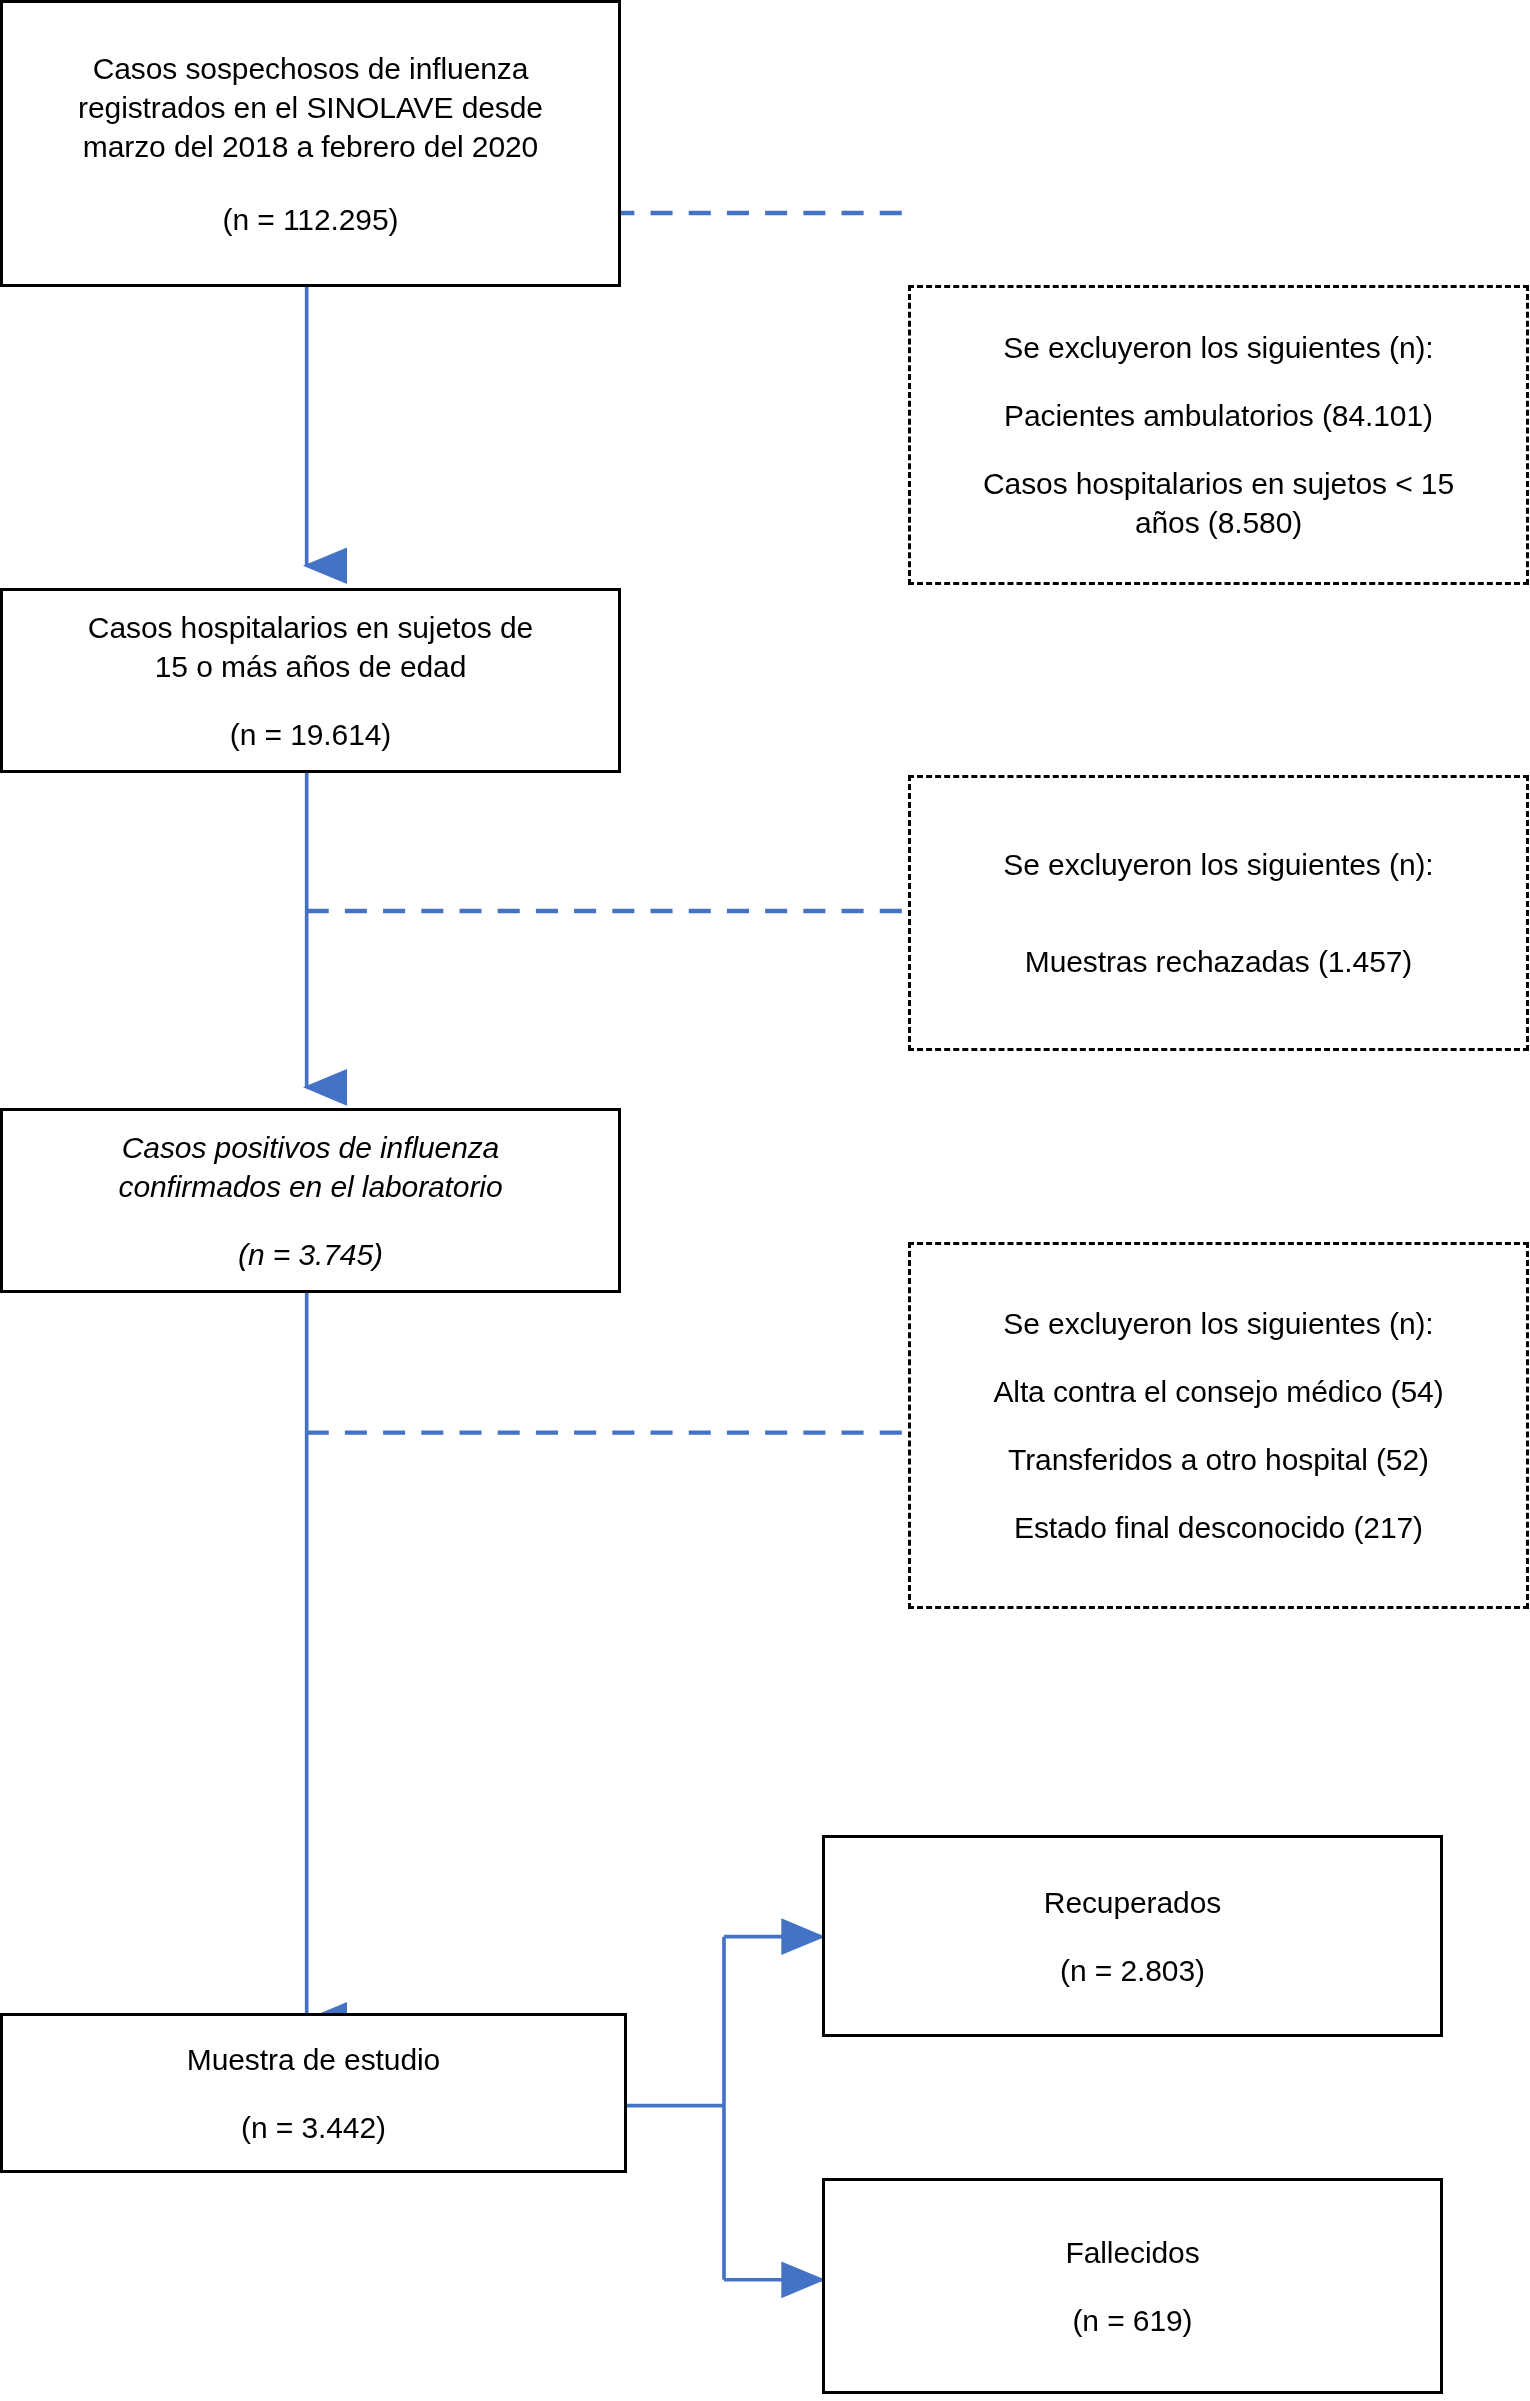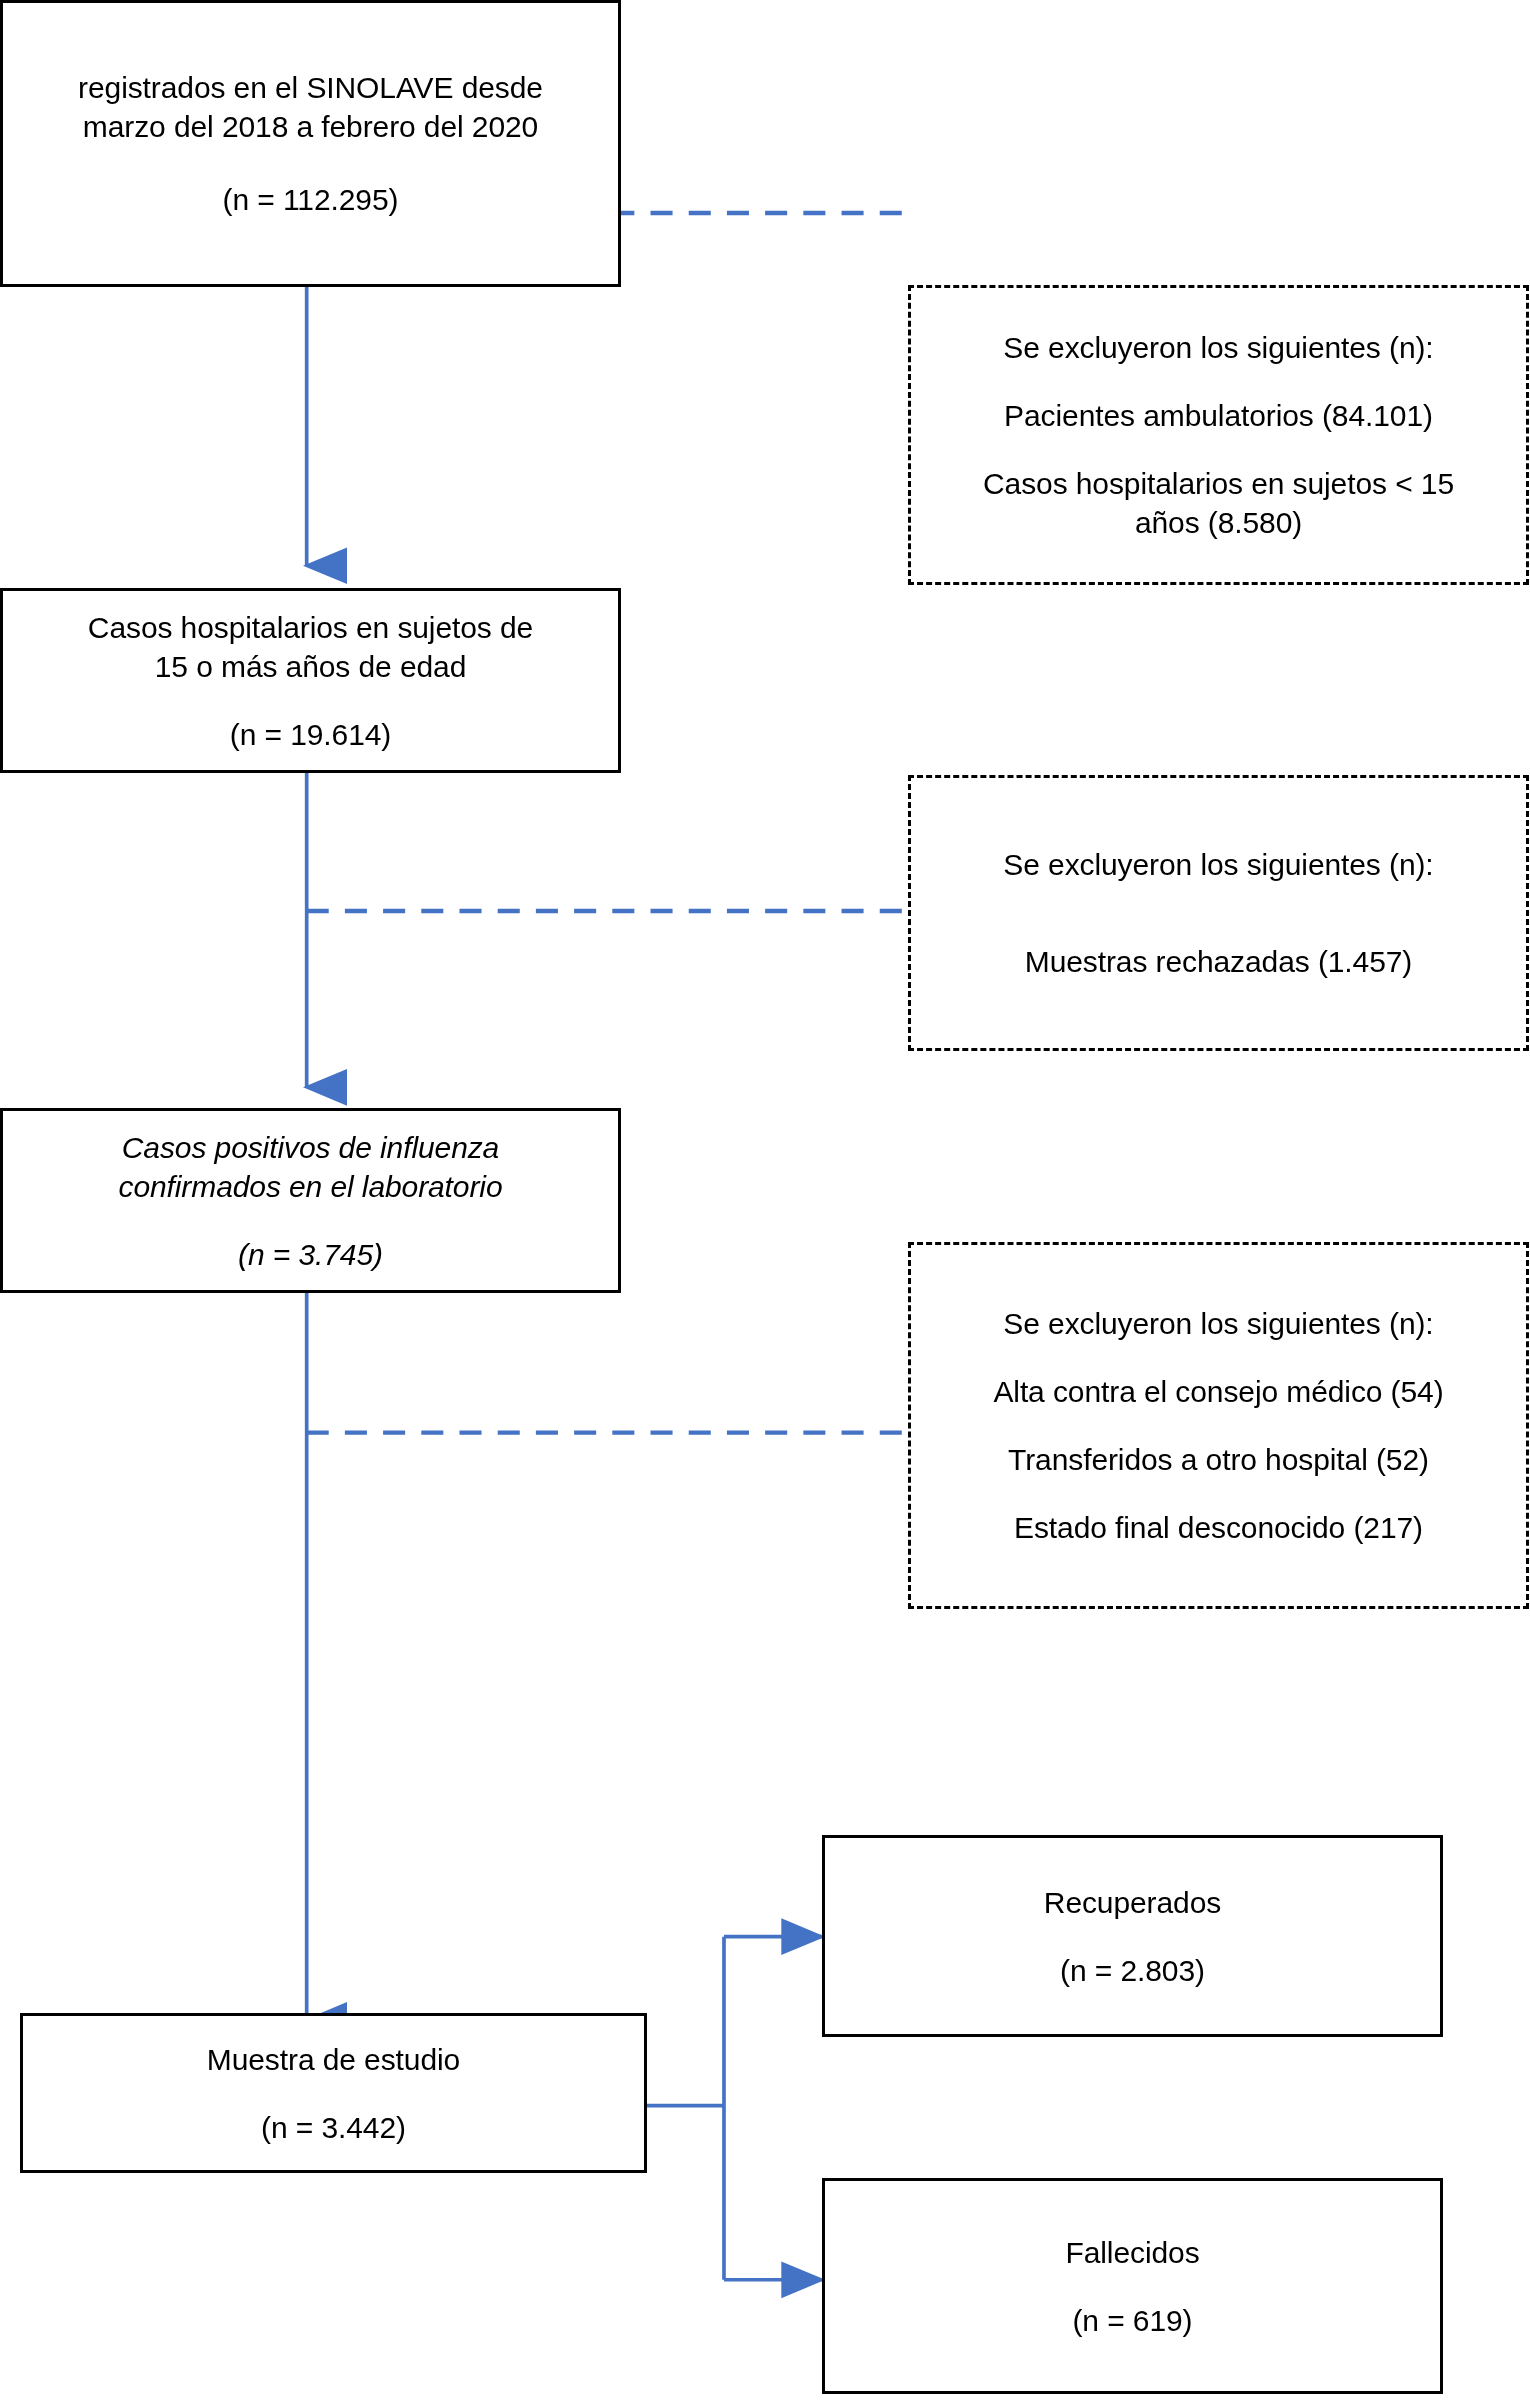--- a/index.html
+++ b/index.html
@@ -81,20 +81,21 @@
 
     <line x1="853" y1="2866" x2="985" y2="2866" stroke="#4472C4" stroke-width="5"></line>
     <line x1="985" y1="2636" x2="985" y2="3103" stroke="#4472C4" stroke-width="5"></line>
 
     <line x1="985" y1="2636" x2="1118" y2="2636" stroke="#4472C4" stroke-width="5" marker-end="url(#arrow-right)"></line>
 
     <line x1="985" y1="3103" x2="1118" y2="3103" stroke="#4472C4" stroke-width="5" marker-end="url(#arrow-right)"></line>
   </svg>
 
   <div class="node-box" style="left:0px; top:0px; width:621px; height:287px;">
+    <span class="node-line">Casos sospechosos de influenza</span>
     <span class="node-line">registrados en el SINOLAVE desde</span>
     <span class="node-line">marzo del 2018 a febrero del 2020</span>
     <div class="gap-lg"></div>
     <span class="node-line">(n = 112.295)</span>
   </div>
 
   <div class="node-box dashed" style="left:908px; top:285px; width:621px; height:300px;">
     <span class="node-line">Se excluyeron los siguientes (n):</span>
     <div class="gap-md"></div>
     <span class="node-line">Pacientes ambulatorios (84.101)</span>
@@ -127,21 +128,21 @@
   <div class="node-box dashed" style="left:908px; top:1242px; width:621px; height:367px;">
     <span class="node-line">Se excluyeron los siguientes (n):</span>
     <div class="gap-md"></div>
     <span class="node-line">Alta contra el consejo médico (54)</span>
     <div class="gap-md"></div>
     <span class="node-line">Transferidos a otro hospital (52)</span>
     <div class="gap-md"></div>
     <span class="node-line">Estado final desconocido (217)</span>
   </div>
 
-  <div class="node-box" style="left:0px; top:2013px; width:627px; height:160px;margin-left:20px;">
+  <div class="node-box" style="left:0px; top:2013px; width:627px; height:160px;">
     <span class="node-line">Muestra de estudio</span>
     <div class="gap-md"></div>
     <span class="node-line">(n = 3.442)</span>
   </div>
 
   <div class="node-box" style="left:822px; top:1835px; width:621px; height:202px;">
     <span class="node-line">Recuperados</span>
     <div class="gap-md"></div>
     <span class="node-line">(n = 2.803)</span>
   </div>

